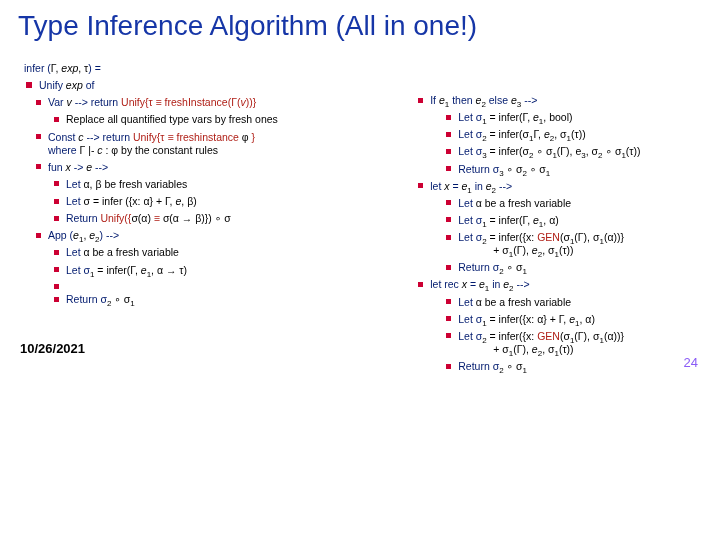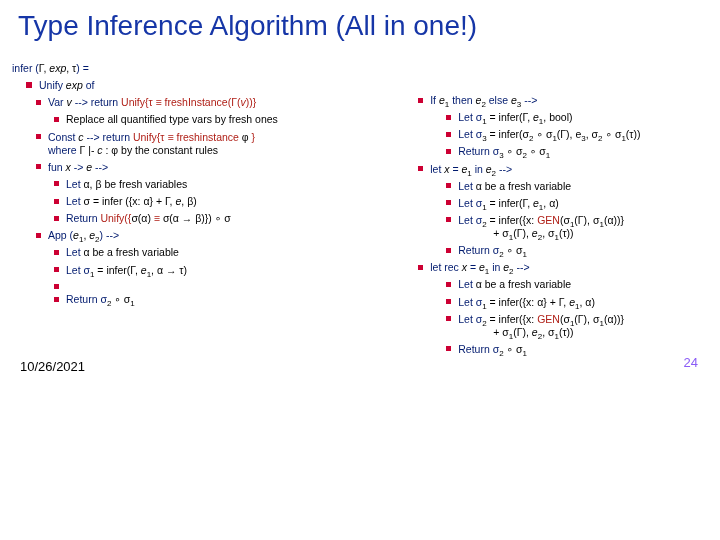--- a/index.html
+++ b/index.html
@@ -58,31 +58,32 @@
     background: #cc0033;
     margin-top: 3px;
     margin-right: 7px;
     flex: 0 0 auto;
   }
   .bullet.small {
     width: 5px;
     height: 5px;
     margin-top: 3.5px;
   }
-  .ind0 { margin-left: 0px; }
+  .ind0 { margin-left: 12px; }
   .ind0b{ margin-left: 14px; }
   .ind1 { margin-left: 24px; }
   .ind2 { margin-left: 42px; }
   .ind1r{ margin-left: 28px; }
   .footer-date {
     position: absolute;
     left: 20px;
-    bottom: 6px;
+    bottom: 24px;
     font-size: 13px;
     color: #000;
+    font-weight: bold;
   }
   .footer-pg {
     position: absolute;
     right: 22px;
     bottom: 10px;
     font-size: 13px;
     color: #8b5cf6;
   }
 </style>
 </head>
@@ -173,20 +174,24 @@
       <div class="line">
         <span class="bullet small"></span>
         <span><span class="navy">If </span><i>e</i><span class="subs">1</span><span class="navy"> then </span><i>e</i><span class="subs">2</span><span class="navy"> else </span><i>e</i><span class="subs">3</span><span class="navy"> --&gt;</span></span>
       </div>
       <div class="line ind1r">
         <span class="bullet small"></span>
         <span><span class="navy">Let σ</span><span class="subs">1</span><span> = infer(Γ, </span><i>e</i><span class="subs">1</span><span>, bool)</span></span>
       </div>
       <div class="line ind1r">
         <span class="bullet small"></span>
+        <span><span class="navy">Let σ</span><span class="subs">2</span><span> = infer(σ</span><span class="subs">1</span><span>Γ, </span><i>e</i><span class="subs">2</span><span>, σ</span><span class="subs">1</span><span>(τ))</span></span>
+      </div>
+      <div class="line ind1r">
+        <span class="bullet small"></span>
         <span><span class="navy">Let σ</span><span class="subs">3</span><span> = infer(σ</span><span class="subs">2</span><span> ∘ σ</span><span class="subs">1</span><span>(Γ), e</span><span class="subs">3</span><span>, σ</span><span class="subs">2</span><span> ∘ σ</span><span class="subs">1</span><span>(τ))</span></span>
       </div>
       <div class="line ind1r">
         <span class="bullet small"></span>
         <span><span class="navy">Return σ</span><span class="subs">3</span><span> ∘ σ</span><span class="subs">2</span><span> ∘ σ</span><span class="subs">1</span></span>
       </div>
 
       <div class="line">
         <span class="bullet small"></span>
         <span><span class="navy">let </span><i>x</i><span class="navy"> = </span><i>e</i><span class="subs">1</span><span class="navy"> in </span><i>e</i><span class="subs">2</span><span class="navy"> --&gt;</span></span>

